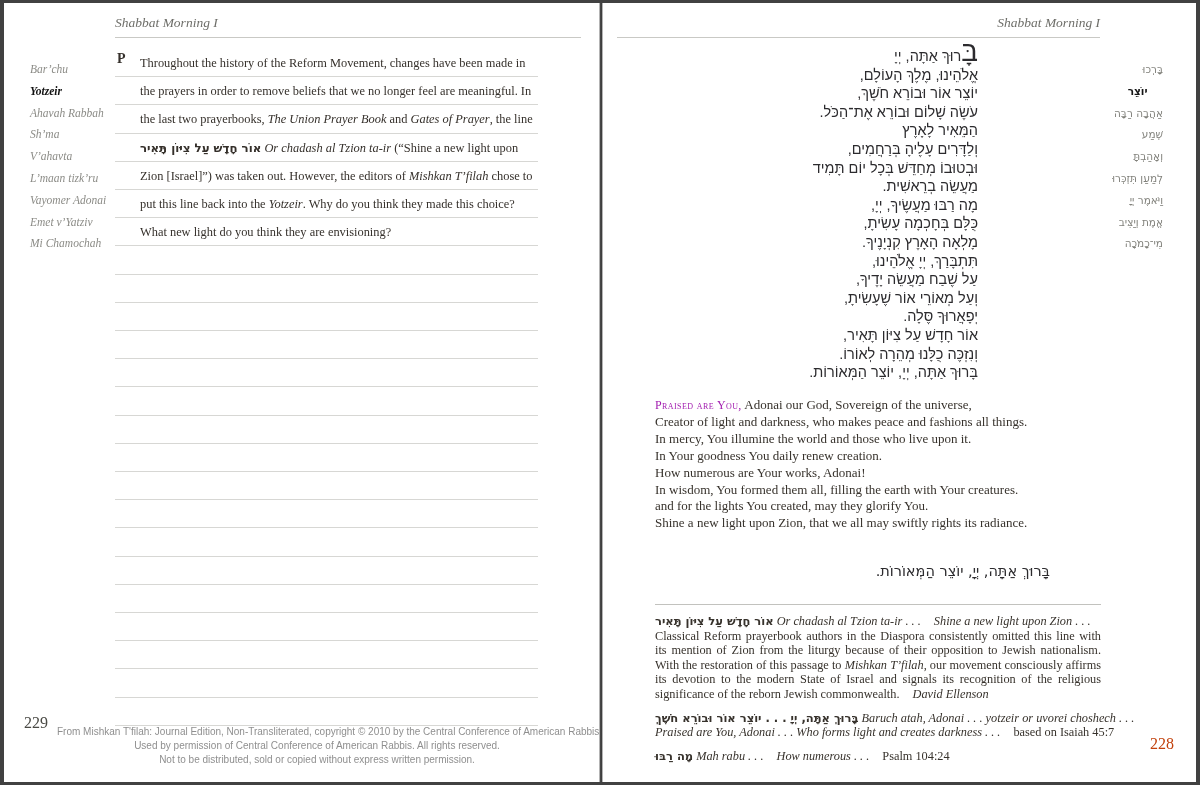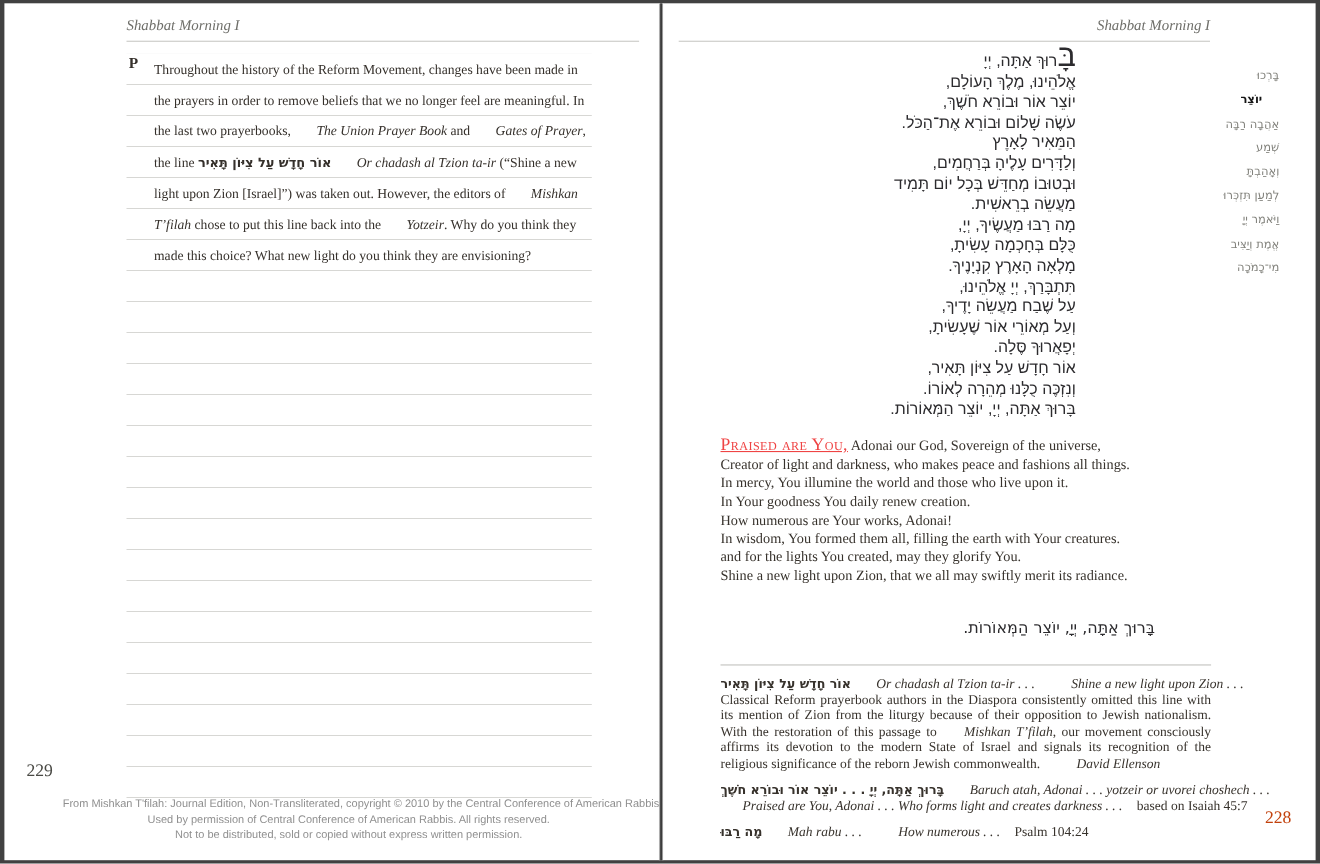--- a/index.html
+++ b/index.html
@@ -32,41 +32,41 @@
     font-family:"DejaVu Sans",sans-serif; font-size:10.5px; color:#82827c; }
   .side-item-he { height:21.8px; line-height:21.8px; white-space:nowrap; }
   .side-item-he.active { color:#151515; font-weight:bold;text-align:center; }
 
   
   .journal { position:absolute; left:111px; top:46px; width:423px; height:677px;
     background:repeating-linear-gradient(to bottom, transparent 0px, transparent 27.2px, #d7d7d4 27.2px, #d7d7d4 28.2px); }
   .p-marker { position:absolute; left:2px; top:2px; font-weight:bold; font-size:14px; color:#35302b; }
   .study-par { position:absolute; left:25px; top:0; width:398px;
     font-size:12.4px; line-height:28.2px; color:#35302b; }
-  .run-i { font-style:italic;margin-left:20px; }
+  .run-i { font-style:italic; }
   .run-he { font-family:"DejaVu Sans",sans-serif; font-weight:bold; font-size:0.95em; unicode-bidi:isolate;text-align:center; }
   .run-gap { display:inline-block; width:13px; }
 
   
   .copyright { position:absolute; left:53px; width:520px; top:722px; text-align:center;
     font-family:"Liberation Sans","DejaVu Sans",sans-serif; font-size:10px; line-height:14px; color:#8f8f8f; }
   .copyright div { white-space:nowrap; }
-  .lp-num { position:absolute; left:20px; top:689px; font-size:16px; color:#4a4a45; }
+  .lp-num { position:absolute; left:20px; top:711px; font-size:16px; color:#4a4a45; }
   .rp-num { position:absolute; right:22px; top:732px; font-size:16px; color:#c2410c; }
 
   
   .heb-block { position:absolute; top:44px; right:218px; direction:rtl; text-align:right;
     font-family:Liberation Sans, sans-serif; font-size:14.5px; color:#2c2b2e; }
   .he-line { height:18.6px; line-height:18.6px; white-space:nowrap; }
   .big-letter { font-size:28px; line-height:1px; }
 
   
   .trans { position:absolute; left:52px; top:394px; font-size:13px; line-height:16.9px; color:#37322c; }
   .trans-line { white-space:nowrap; }
-  .opener { font-variant:small-caps; letter-spacing:0.4px; color:#ef4444; font-size:16px;text-decoration:underline; }
+  .opener { font-variant:small-caps; letter-spacing:0.4px; color:#a21caf; font-size:12px; }
   .chatimah { position:absolute; top:560px; right:146px; direction:rtl;
     font-family:"DejaVu Sans",sans-serif; font-size:14.5px; color:#2c2b2e; white-space:nowrap; }
 
   
   .notes { position:absolute; left:52px; top:601px; width:446px;
     font-size:12.3px; line-height:14.6px; color:#37322c; }
   .note-rule { height:1px; background:#c2c2be; margin-bottom:9px; }
   .note { margin-bottom:9px; }
   .note-line { white-space:nowrap; }
   .note-body { text-align:justify; }
@@ -74,20 +74,31 @@
 </style>
 </head>
 <body>
 
 <div class="sheet">
 
   <div class="pg pg-left">
     <div class="lp-header">Shabbat Morning I</div>
     <div class="lp-rule"></div>
 
+    <div class="lp-sidebar">
+        <div class="side-item">Bar’chu</div>
+        <div class="side-item active">Yotzeir</div>
+        <div class="side-item">Ahavah Rabbah</div>
+        <div class="side-item">Sh’ma</div>
+        <div class="side-item">V’ahavta</div>
+        <div class="side-item">L’maan tizk’ru</div>
+        <div class="side-item">Vayomer Adonai</div>
+        <div class="side-item">Emet v’Yatziv</div>
+        <div class="side-item">Mi Chamochah</div>
+      </div>
 
     <div class="journal">
       <div class="p-marker">P</div>
       <div class="study-par"><span>Throughout the history of the Reform Movement, changes have been made in the prayers in order to remove beliefs that we no longer feel are meaningful. In the last two prayerbooks, </span><span class="run-i">The Union Prayer Book</span><span> and </span><span class="run-i">Gates of Prayer</span><span>, the line </span><span class="run-he" dir="rtl">אוֹר חָדָשׁ עַל צִיּוֹן תָּאִיר</span><span> </span><span class="run-i">Or chadash al Tzion ta-ir</span><span> (“Shine a new light upon Zion [Israel]”) was taken out. However, the editors of </span><span class="run-i">Mishkan T’filah</span><span> chose to put this line back into the </span><span class="run-i">Yotzeir</span><span>. Why do you think they made this choice? What new light do you think they are envisioning?</span></div>
     </div>
 
     <div class="copyright">
         <div class="">From Mishkan T'filah: Journal Edition, Non-Transliterated, copyright © 2010 by the Central Conference of American Rabbis.</div>
         <div class="">Used by permission of Central Conference of American Rabbis. All rights reserved.</div>
         <div class="">Not to be distributed, sold or copied without express written permission.</div>
@@ -133,21 +144,21 @@
       </div>
 
     <div class="trans">
         <div class="trans-line"><span class="opener">Praised are You,</span> Adonai our God, Sovereign of the universe,</div>
         <div class="trans-line">Creator of light and darkness, who makes peace and fashions all things.</div>
         <div class="trans-line">In mercy, You illumine the world and those who live upon it.</div>
         <div class="trans-line">In Your goodness You daily renew creation.</div>
         <div class="trans-line">How numerous are Your works, Adonai!</div>
         <div class="trans-line">In wisdom, You formed them all, filling the earth with Your creatures.</div>
         <div class="trans-line">and for the lights You created, may they glorify You.</div>
-        <div class="trans-line">Shine a new light upon Zion, that we all may swiftly merit its radiance.</div>
+        <div class="trans-line">Shine a new light upon Zion, that we all may swiftly rights its radiance.</div>
       </div>
 
     <div class="chatimah" dir="rtl">בָּרוּךְ אַתָּה, יְיָ, יוֹצֵר הַמְּאוֹרוֹת.</div>
 
     <div class="notes">
       <div class="note-rule"></div>
     <div class="note">
           <div class="note-line"><span class="run-he" dir="rtl">אוֹר חָדָשׁ עַל צִיּוֹן תָּאִיר</span><span> </span><span class="run-i">Or chadash al Tzion ta-ir . . .</span><span class="run-gap"></span><span class="run-i">Shine a new light upon Zion . . .</span></div>
           <div class="note-body"><span>Classical Reform prayerbook authors in the Diaspora consistently omitted this line with its mention of Zion from the liturgy because of their opposition to Jewish nationalism. With the restoration of this passage to </span><span class="run-i">Mishkan T’filah</span><span>, our movement consciously affirms its devotion to the modern State of Israel and signals its recognition of the religious significance of the reborn Jewish commonwealth.</span><span class="run-gap"></span><span class="run-i">David Ellenson</span></div>
         </div>

